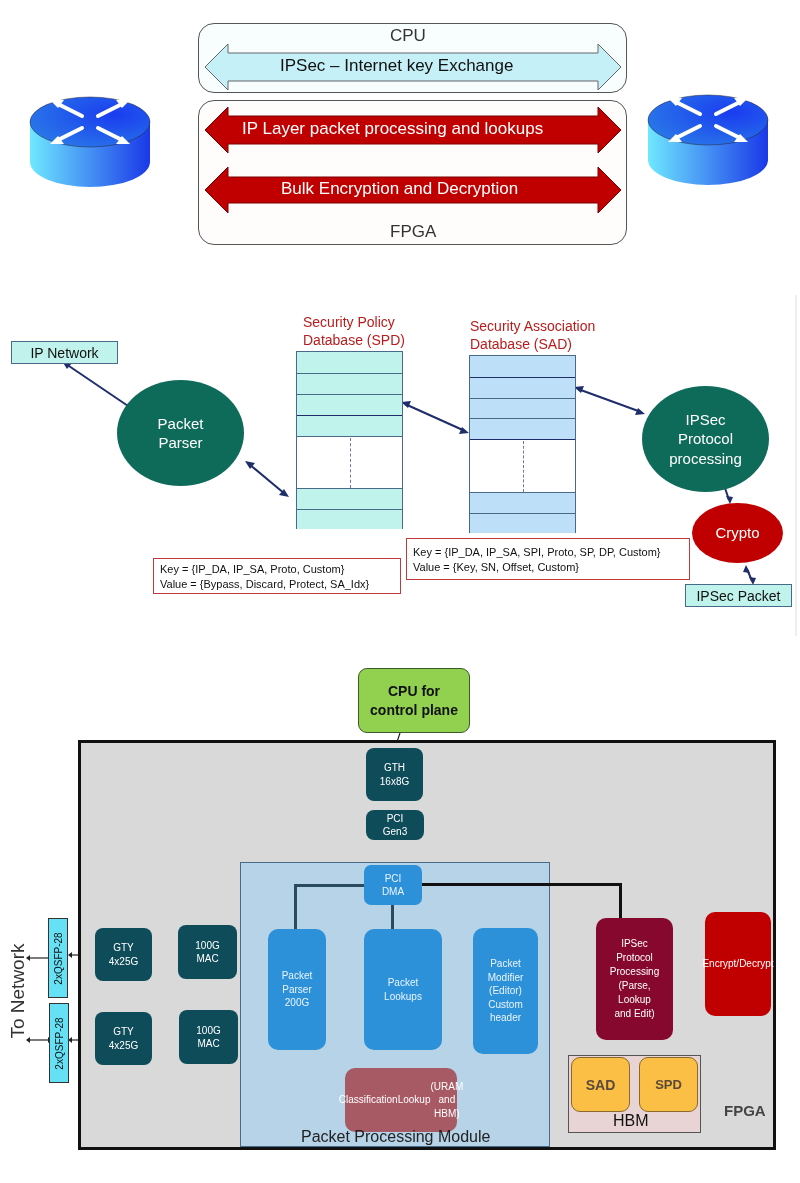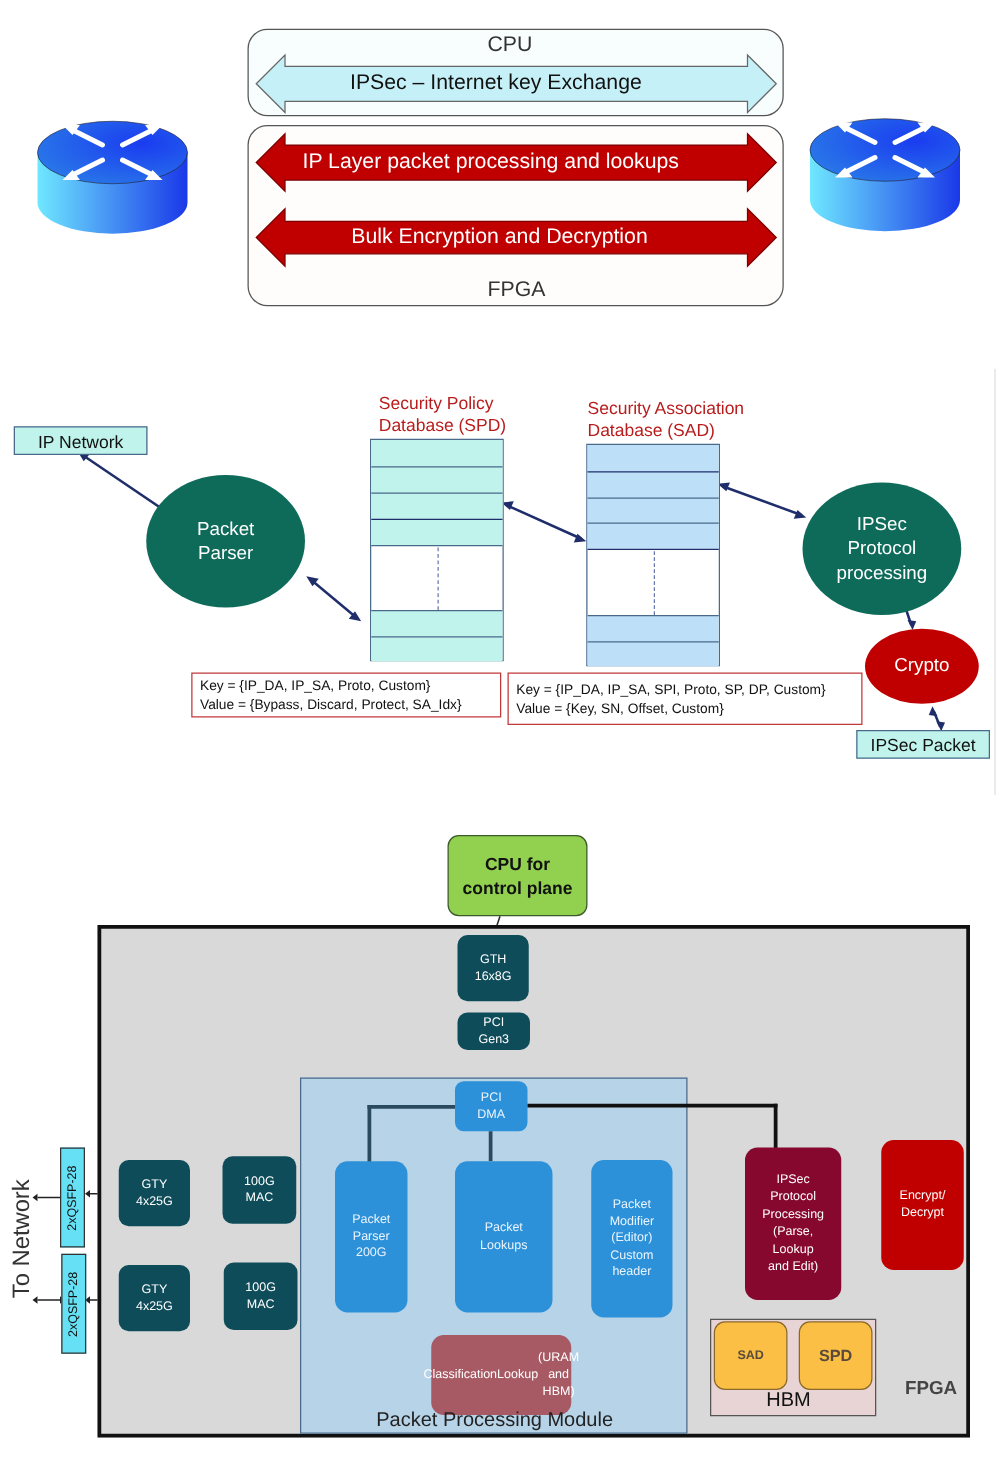--- a/index.html
+++ b/index.html
@@ -26,21 +26,21 @@
     .fpga-outer { left: 78px; top: 740px; width: 698px; height: 410px; background: #d9d9d9; border: 3px solid #111; box-sizing: border-box; }
     .ppm { left: 240px; top: 862px; width: 310px; height: 285px; background: #b7d3e8; border: 1px solid #4a6a8a; box-sizing: border-box; }
     .blk-dark { background: #0e4c5a; color: #fff; border-radius: 8px; font-size: 10px; line-height: 1.35; }
     .blk-blue { background: #2c91d8; color: #eaf4ff; border-radius: 10px; font-size: 10px; line-height: 1.35; }
     .blk-maroon { background: #86082e; color: #fff; border-radius: 10px; font-size: 10px; line-height: 1.4; }
     .blk-red { background: #c00000; color: #fff; border-radius: 10px; font-size: 10px; line-height: 1.4; }
     .blk-class { background: #a85a64; color: #fff; border-radius: 10px; font-size: 10px; line-height: 1.35; }
     .qsfp { background: #66e0f4; border: 1px solid #333; box-sizing: border-box; }
     .qsfp span { transform: rotate(-90deg); white-space: nowrap; font-size: 10px; color: #111; }
     .hbm { left: 568px; top: 1055px; width: 133px; height: 78px; background: #e8d4d4; border: 1px solid #555; box-sizing: border-box; }
-    .yellow { background: #fbbf45; border: 1px solid #8a6a2a; border-radius: 9px; color: #5a4a3a; font-weight: bold; font-size: 10px; box-sizing: border-box; }
+    .yellow { background: #fbbf45; border: 1px solid #8a6a2a; border-radius: 9px; color: #5a4a3a; font-weight: bold; font-size: 14px; box-sizing: border-box; }
     .cpu-ctrl { left: 358px; top: 668px; width: 112px; height: 65px; background: #92d050; border: 1px solid #3a5a2a; border-radius: 9px; box-sizing: border-box; color: #111; font-size: 14px; line-height: 1.3; }
     svg.overlay { position: absolute; left: 0; top: 0; width: 800px; height: 1183px; pointer-events: none; }
   </style>
 </head>
 <body>
 
 <div class="abs panel cpu-panel"></div>
 <div class="abs panel fpga-panel"></div>
 <div class="abs panel-label" style="left:390px;top:26px;">CPU</div>
 <div class="abs panel-label" style="left:390px;top:222px;">FPGA</div>
@@ -236,21 +236,21 @@
 </div>
 
 <div class="abs ellipse center" style="left:692px;top:503px;width:91px;height:60px;background:#c00000;">
   <span>Crypto</span>
 </div>
 
 <div class="abs ip-box center" style="left:685px;top:584px;width:105px;height:21px;">
   <span>IPSec Packet</span>
 </div>
 
-<div class="abs kv-box" style="left:153px;top:538px;width:248px;height:36px;">
+<div class="abs kv-box" style="left:153px;top:558px;width:248px;height:36px;">
   <div>Key = {IP_DA, IP_SA, Proto, Custom}</div>
   <div>Value = {Bypass, Discard, Protect, SA_Idx}</div>
 </div>
 <div class="abs kv-box" style="left:406px;top:538px;width:284px;height:42px;padding-top:6px;">
   <div>Key = {IP_DA, IP_SA, SPI, Proto, SP, DP, Custom}</div>
   <div>Value = {Key, SN, Offset, Custom}</div>
 </div>
 
 <div class="abs fpga-outer"></div>
 
@@ -335,21 +335,21 @@
 <div class="abs" style="left:301px;top:1128px;font-size:16px;color:#222;">Packet Processing Module</div>
 
 <div class="abs blk-maroon center" style="left:596px;top:918px;width:77px;height:122px;flex-direction:column;">
   <span>IPSec</span>
   <span>Protocol</span>
   <span>Processing</span>
   <span>(Parse,</span>
   <span>Lookup</span>
   <span>and Edit)</span>
 </div>
-<div class="abs blk-red center" style="left:705px;top:912px;width:66px;height:104px;flex-direction:column;">
+<div class="abs blk-red center" style="left:705px;top:912px;width:66px;height:104px;flex-direction:row;">
   <span>Encrypt/</span>
   <span>Decrypt</span>
 </div>
 
 <div class="abs hbm"></div>
 <div class="abs yellow center" style="left:571px;top:1057px;width:59px;height:55px;">
   <span>SAD</span>
 </div>
 <div class="abs yellow center" style="left:639px;top:1057px;width:59px;height:55px;font-size:13px;">
   <span>SPD</span>

